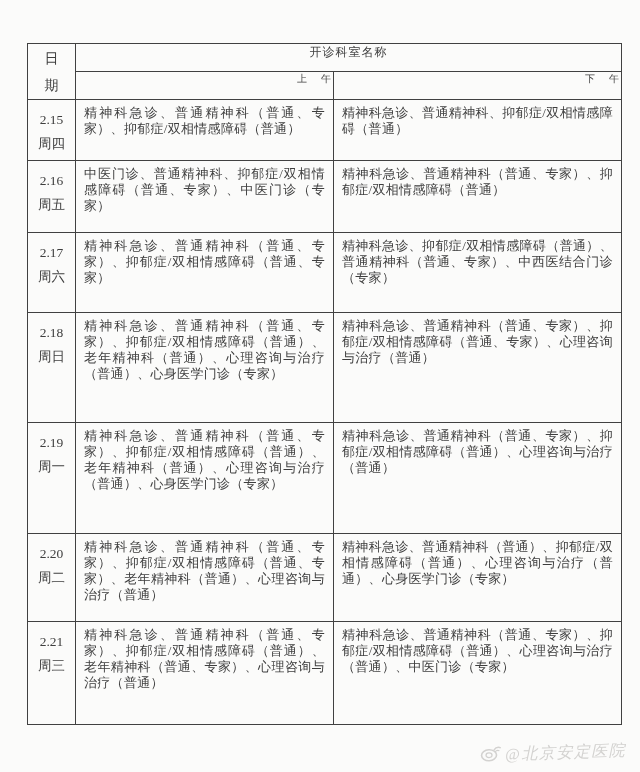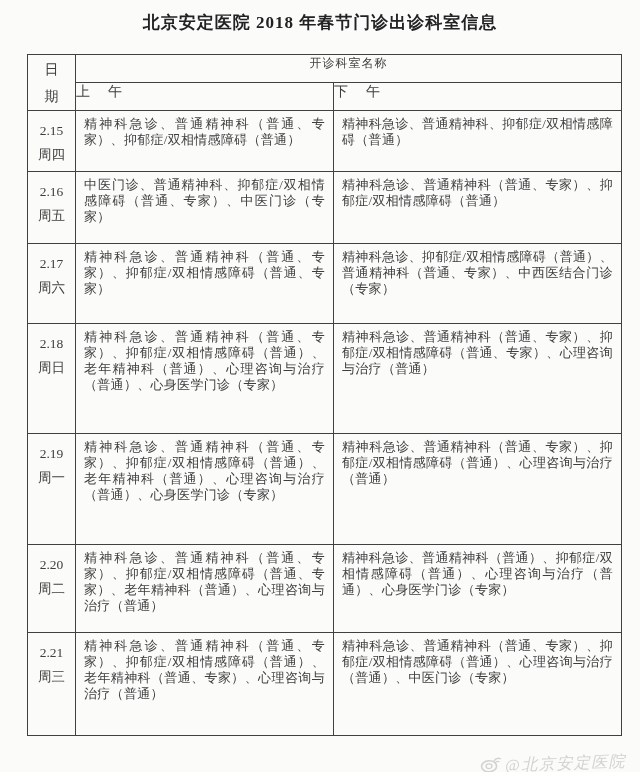--- a/index.html
+++ b/index.html
@@ -51,22 +51,22 @@
   }
   th.h-group {
     text-align: center;
     font-size: 12px;
     font-weight: bold;
     height: 28px;
     vertical-align: middle;
     letter-spacing: 1px;
   }
   th.h-half {
-    text-align: left;
-    font-size: 14px;
+    text-align: right;
+    font-size: 10px;
     height: 28px;
     vertical-align: middle;
     letter-spacing: 2px;
   }
   td.date-cell {
     text-align: center;
     font-size: 13.5px;
     line-height: 24px;
     padding-top: 8px;
   }
@@ -92,21 +92,20 @@
     transform: rotate(-2deg);
     white-space: nowrap;
   }
   .wm-logo { display: inline-block; }
 </style>
 </head>
 <body>
 
 <div class="page">
 
-  <div class="doc-title">北京安定医院 2018 年春节门诊出诊科室信息</div>
 
   <table class="schedule">
     <colgroup>
       <col class="c-date">
       <col class="c-am">
       <col class="c-pm">
     </colgroup>
     <thead>
       <tr>
         <th class="h-date" rowspan="2">

